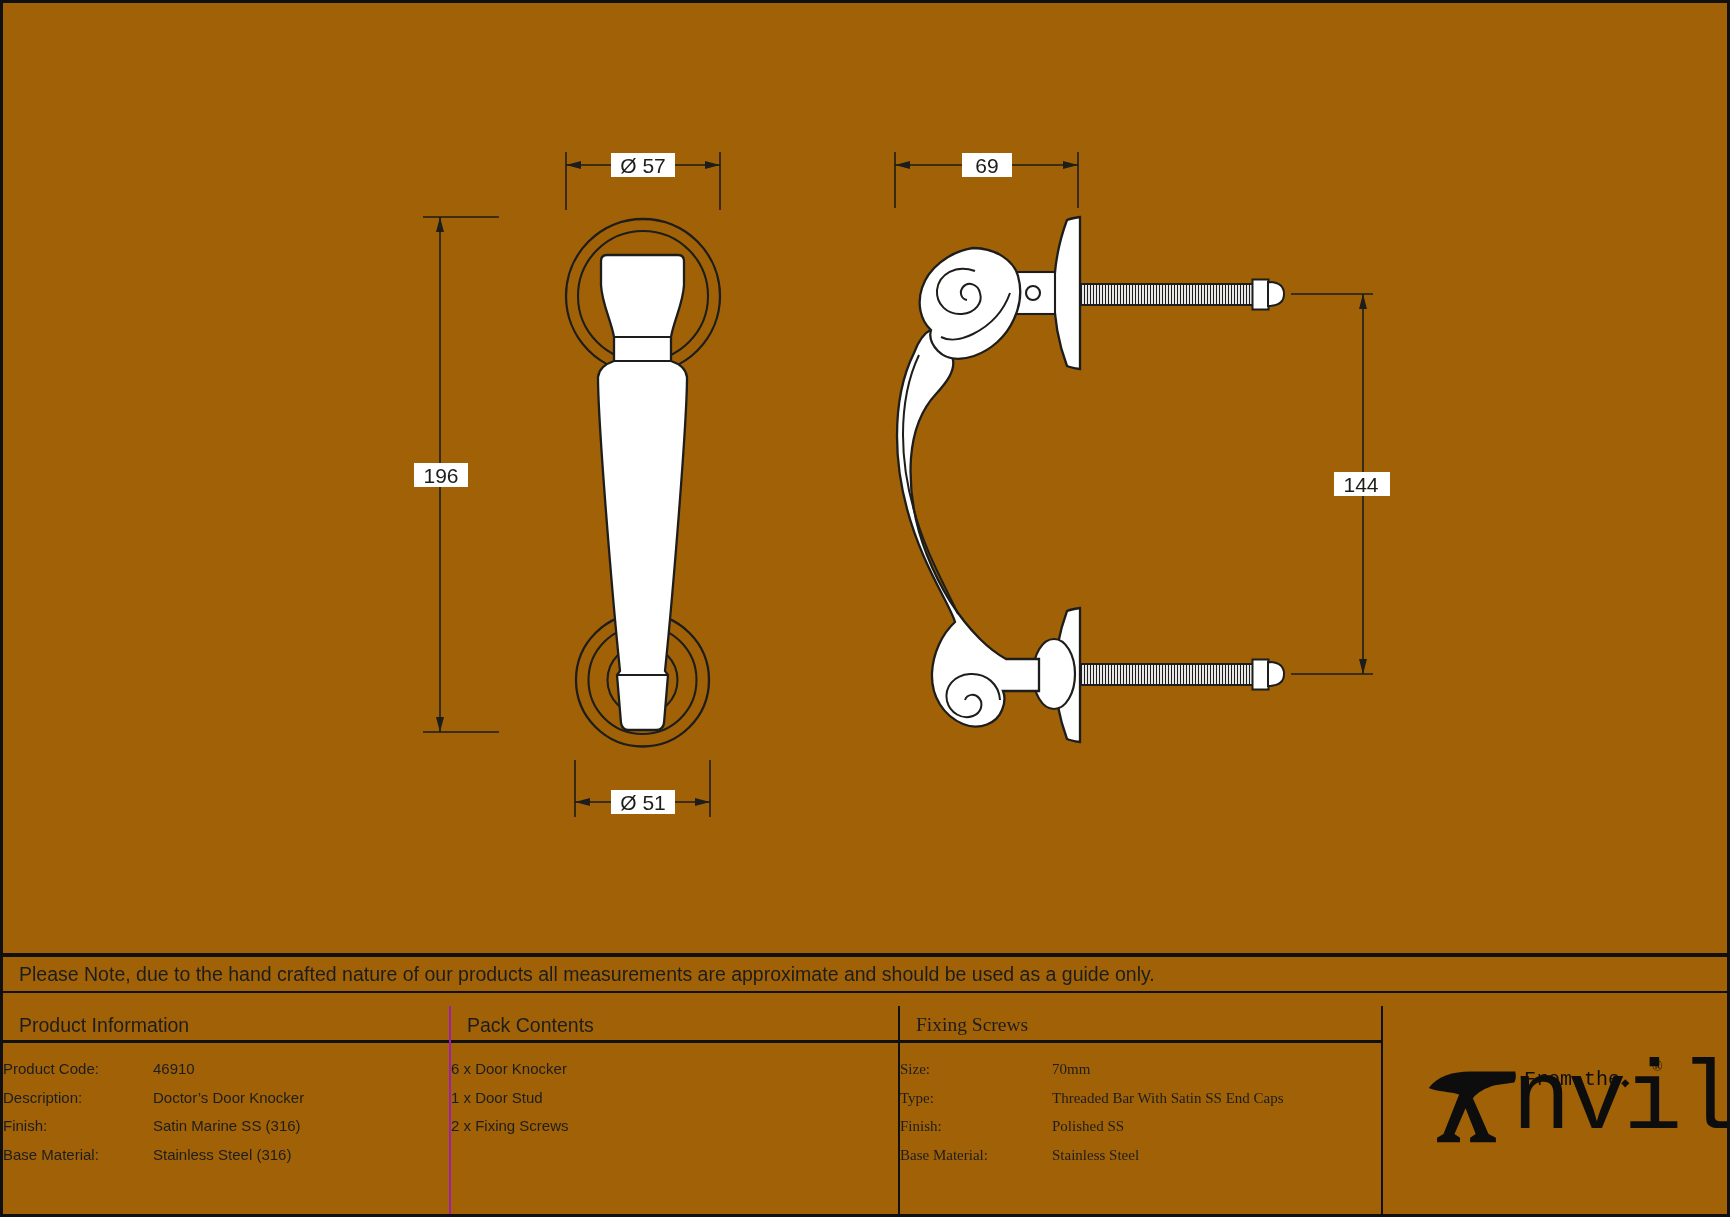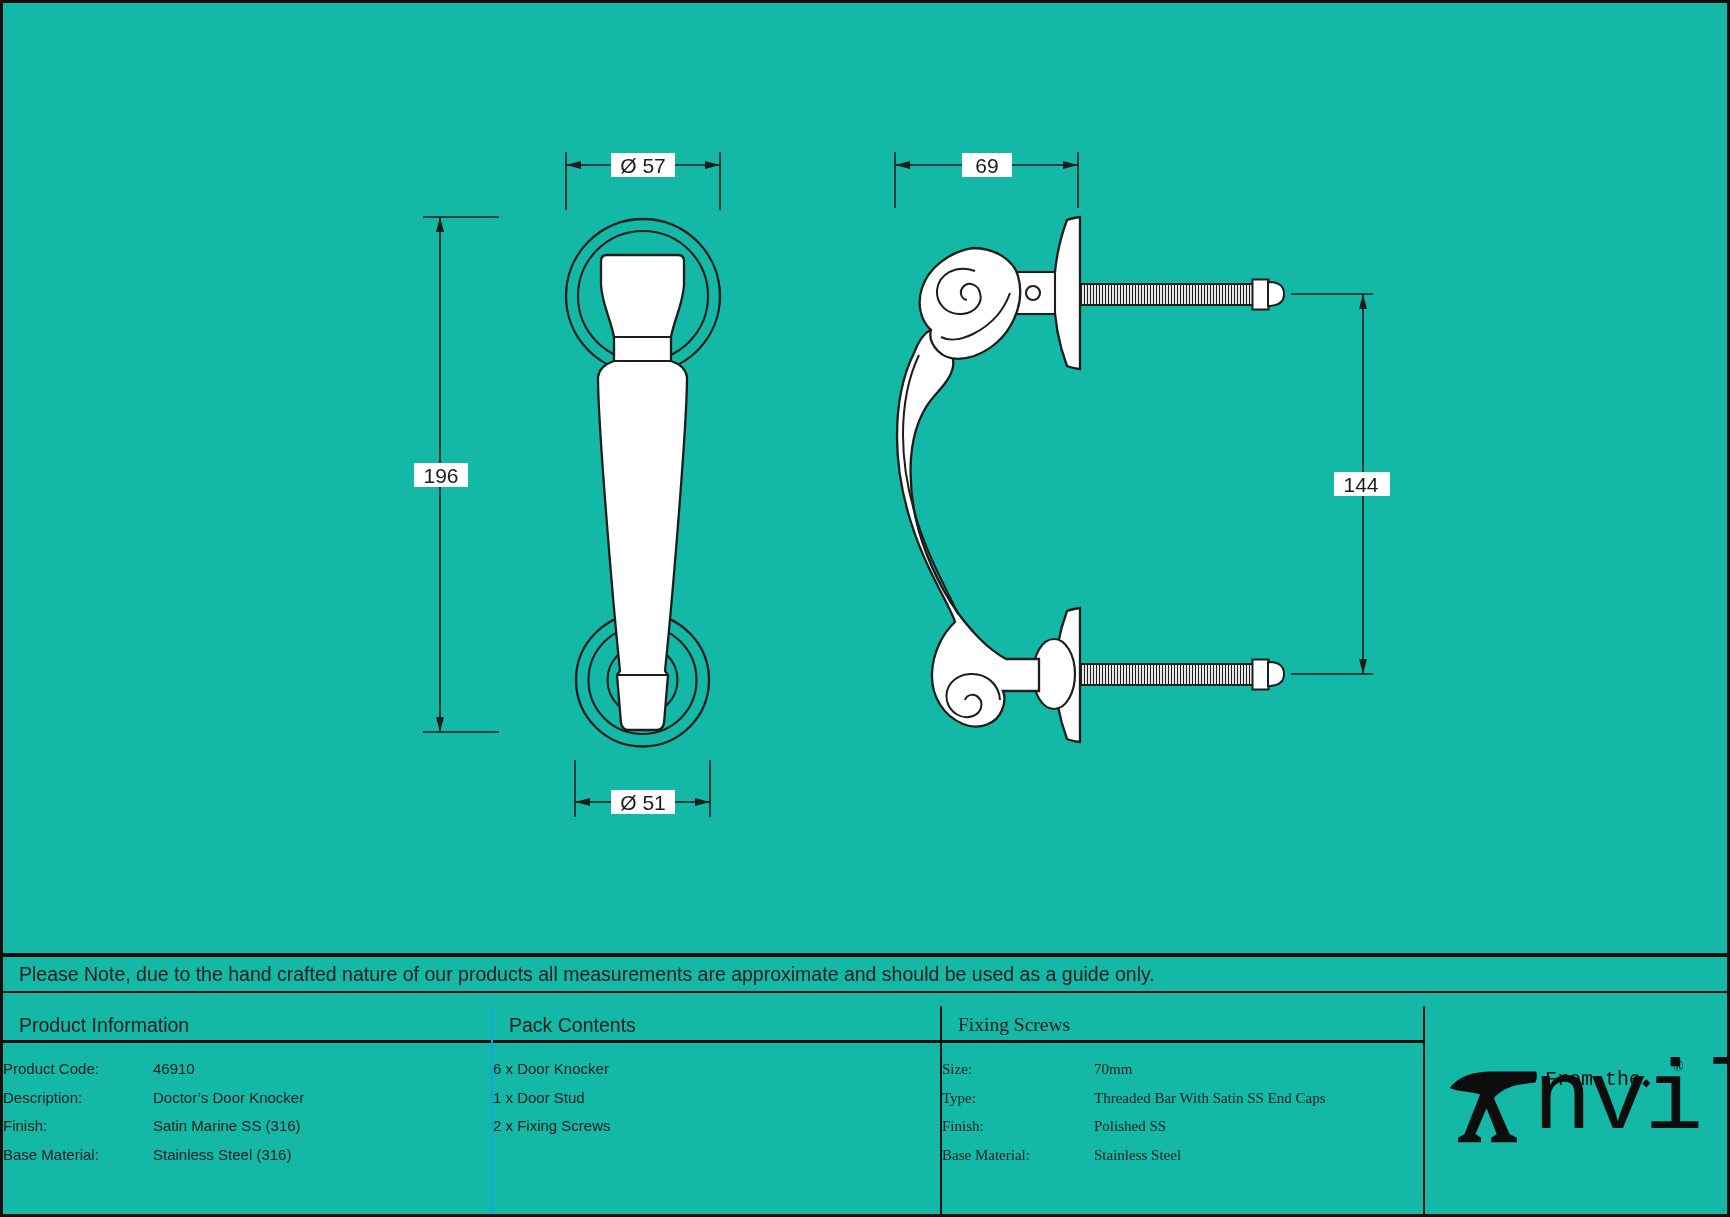--- a/index.html
+++ b/index.html
@@ -1,21 +1,21 @@
 <!DOCTYPE html>
 <html><head>
 <meta charset="utf-8">
 <style>
   html,body{margin:0;padding:0;background:#e8e8e8;}
   #page{
     position:relative;
     width:1730px;height:1217px;
     box-sizing:border-box;
     border:3px solid #101010;
-    background:#14b8a6;
+    background:#a16207;
     font-family:"Liberation Sans",sans-serif;
     color:#1d1d1b;
     overflow:hidden;
   }
   
   #drawing{
     position:absolute;left:0;top:0;width:1724px;height:950px;
   }
   
   .note-row{
@@ -26,21 +26,21 @@
     display:flex;align-items:center;
     padding-left:16px;
     font-size:19.5px;
   }
   
   .tbl{
     position:absolute;left:0;right:0;top:1003px;bottom:0;
     display:flex;
   }
   .col{box-sizing:border-box;}
-  .col-1{width:490px;border-right:2px solid #0ea5e9;}
+  .col-1{width:448px;border-right:2px solid #a21caf;}
   .col-2{width:449px;border-right:2px solid #101010;}
   .col-3{width:483px;border-right:2px solid #101010;font-family:Liberation Serif, serif;}
   .col-4{flex:1;display:flex;align-items:center;justify-content:center;}
   .col-header{
     height:37px;box-sizing:border-box;
     border-bottom:3px solid #101010;
     font-size:19.5px;
     padding:8px 0 0 16px;
   }
   .col-body{

